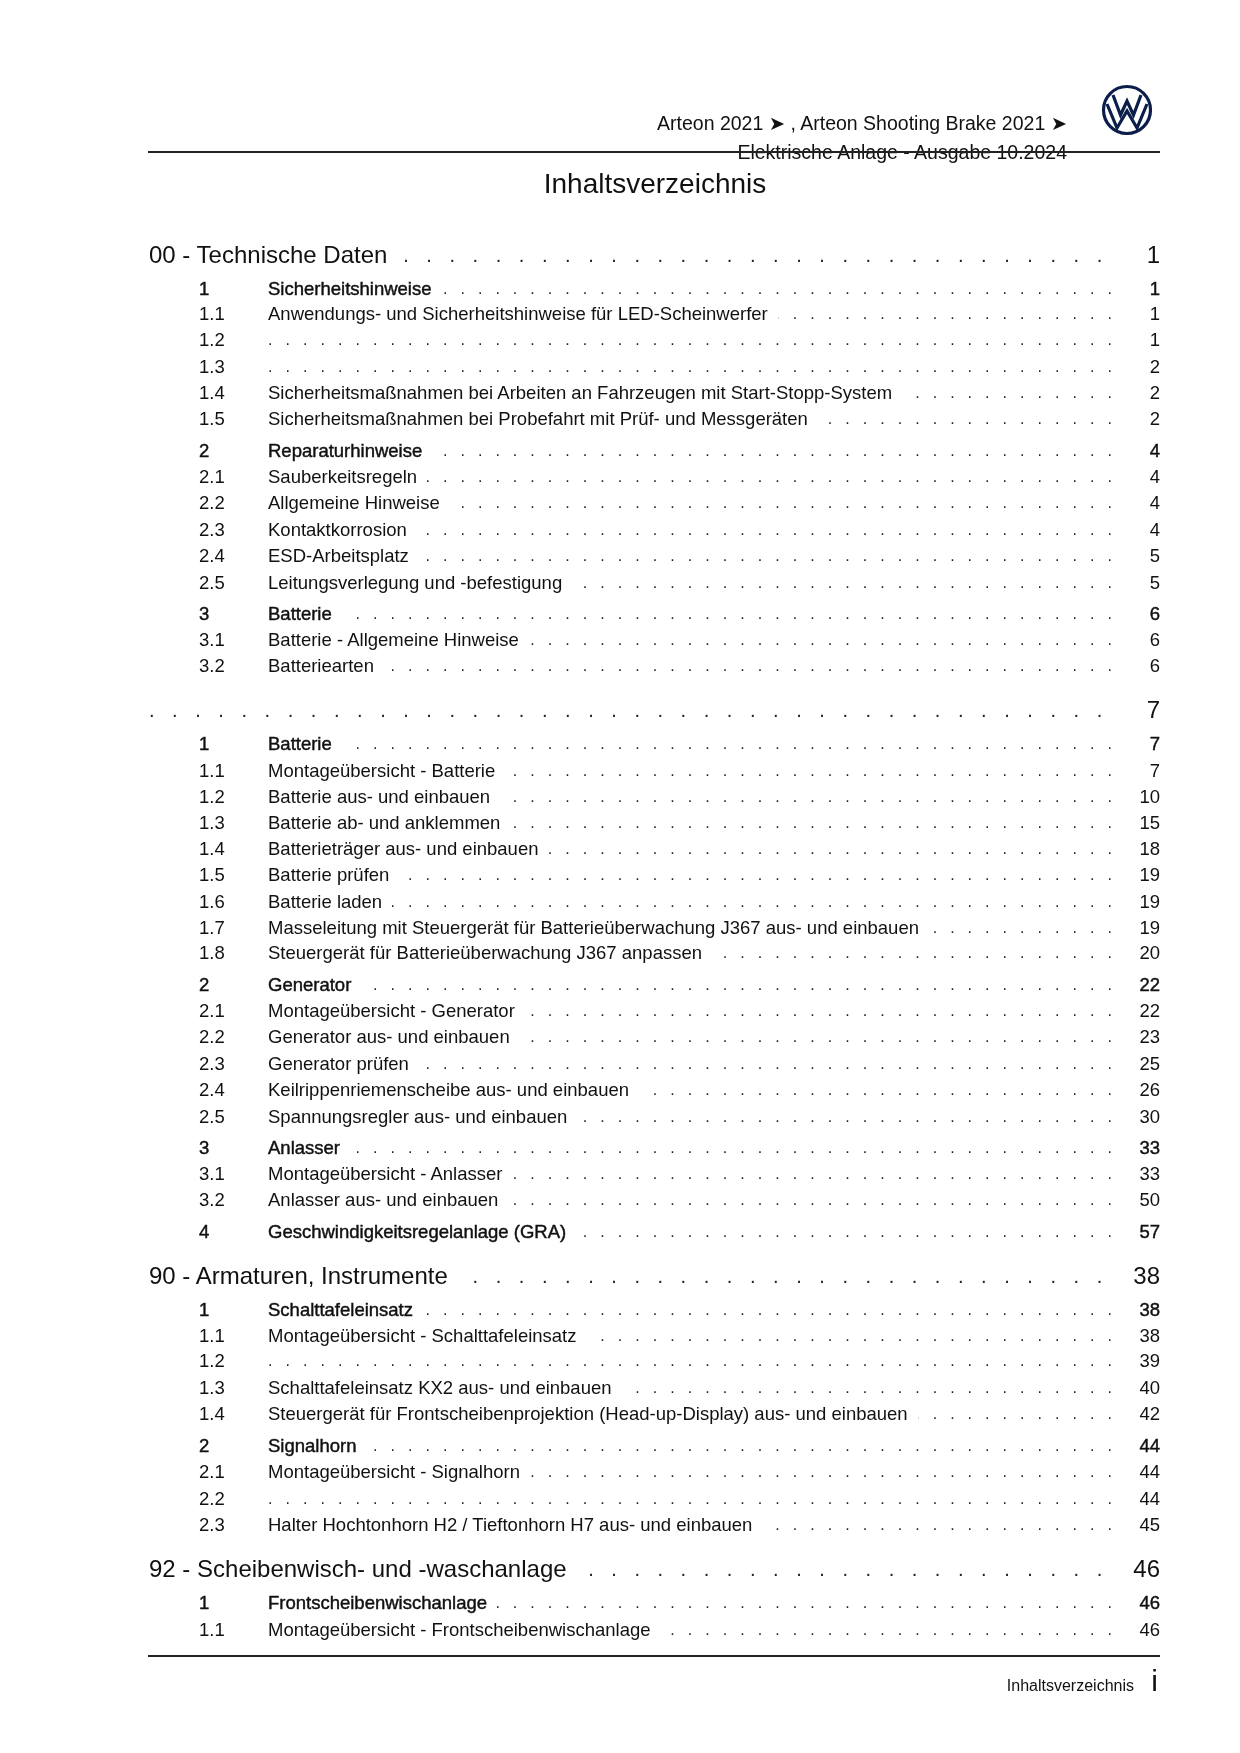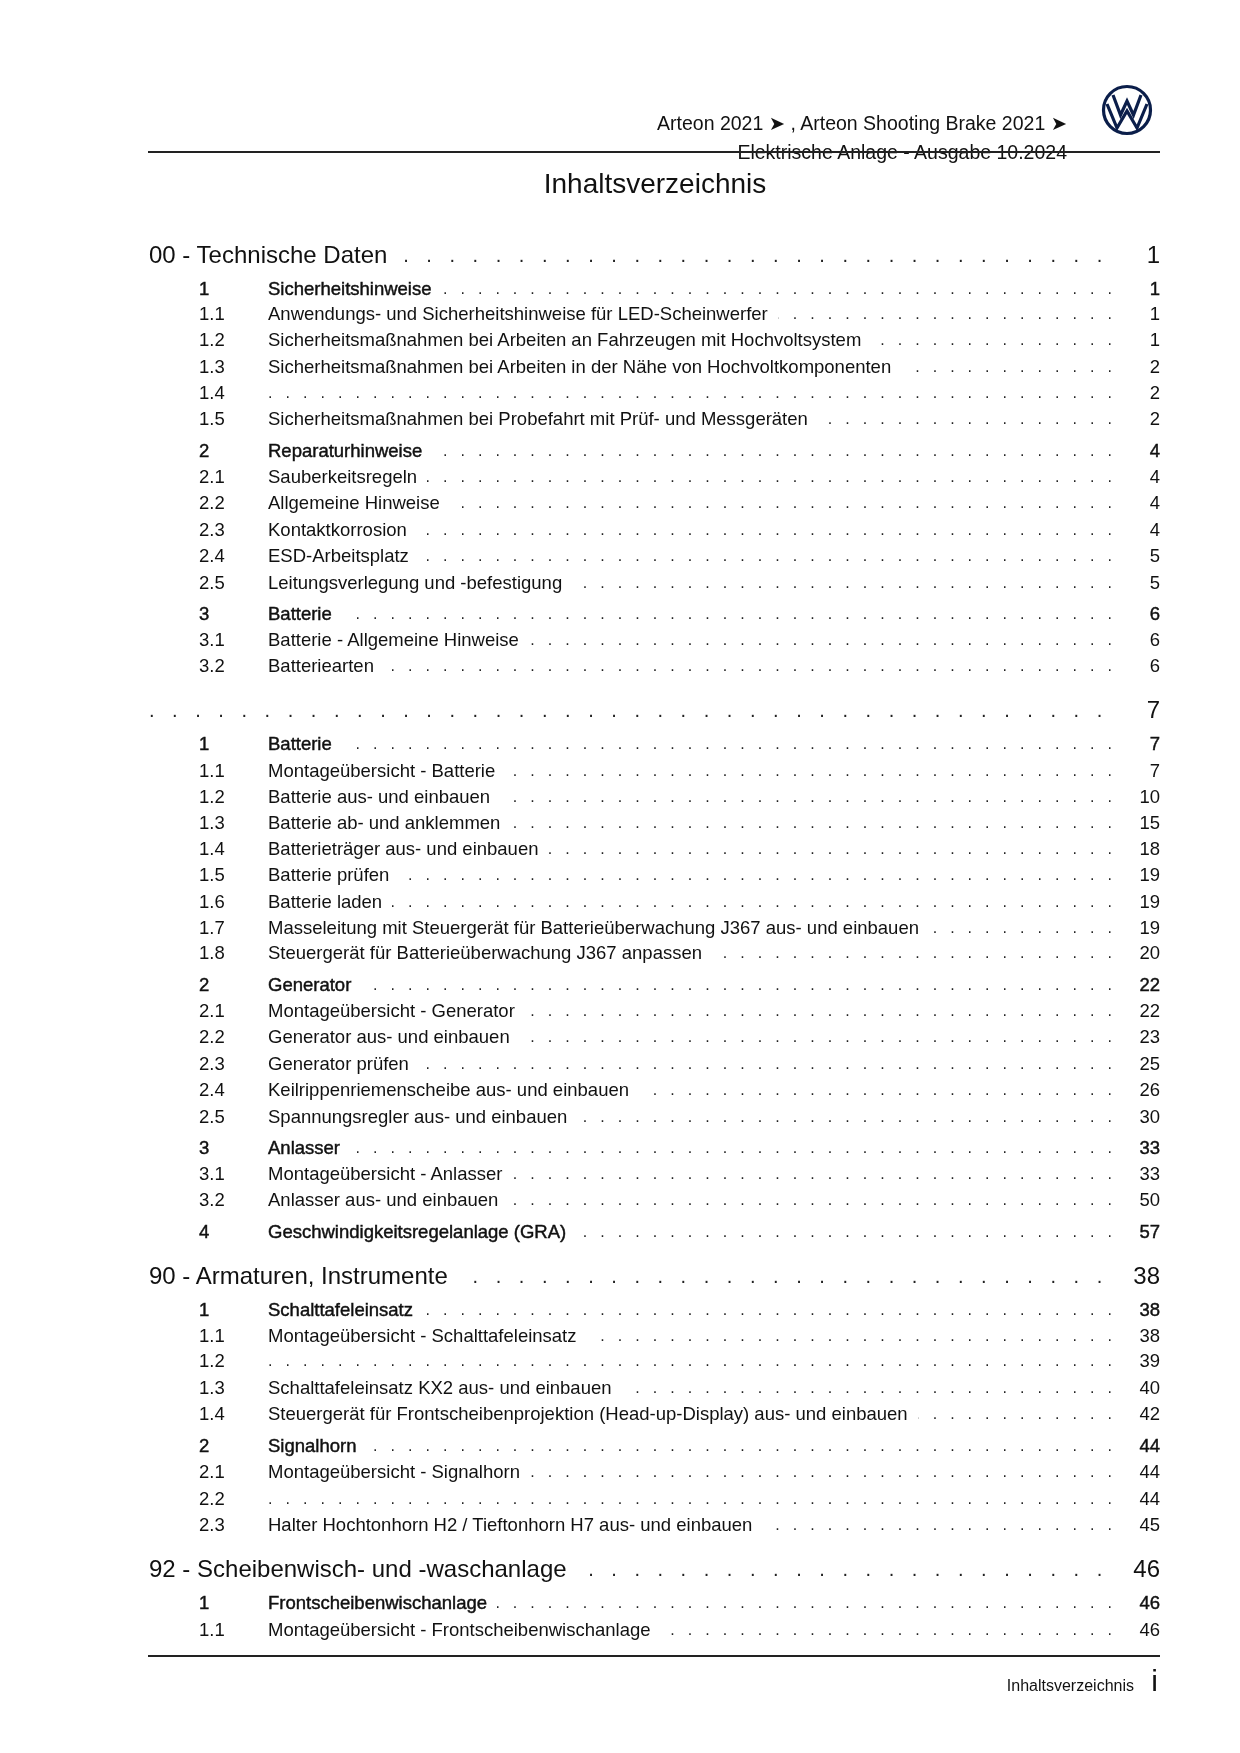--- a/index.html
+++ b/index.html
@@ -56,32 +56,31 @@
     </div>
     <div class="row sub" style="top: 303px;">
       <span class="leader" style="left: 119px;"> . . . . . . . . . . . . . . . . . . . . . . . . . . . . . . . . . . . . . . . . . . . . . . . . . . . . . . . . . . . . . . . . . . . . . . . . . . . . . . . . . . . . . . . . . . . . . . . . . . . . . . . . . . . . . . . . . . . . . . . . . . . . . . . . . . . . . . . . . . . . . . . . . . . . . . . . . . . . . . . .</span>
       <span class="num">1.1</span>
       <span class="label">Anwendungs- und Sicherheitshinweise für LED-Scheinwerfer</span>
       <span class="page">1</span>
     </div>
     <div class="row sub" style="top: 329px;">
       <span class="leader" style="left: 119px;"> . . . . . . . . . . . . . . . . . . . . . . . . . . . . . . . . . . . . . . . . . . . . . . . . . . . . . . . . . . . . . . . . . . . . . . . . . . . . . . . . . . . . . . . . . . . . . . . . . . . . . . . . . . . . . . . . . . . . . . . . . . . . . . . . . . . . . . . . . . . . . . . . . . . . . . . . . . . . . . . .</span>
       <span class="num">1.2</span>
-      <span class="label">Sicherheitsmaßnahmen bei Arbeiten an Fahrzeugen mit Hochvoltsystem</span>
       <span class="page">1</span>
     </div>
     <div class="row sub" style="top: 356px;">
       <span class="leader" style="left: 119px;"> . . . . . . . . . . . . . . . . . . . . . . . . . . . . . . . . . . . . . . . . . . . . . . . . . . . . . . . . . . . . . . . . . . . . . . . . . . . . . . . . . . . . . . . . . . . . . . . . . . . . . . . . . . . . . . . . . . . . . . . . . . . . . . . . . . . . . . . . . . . . . . . . . . . . . . . . . . . . . . . .</span>
       <span class="num">1.3</span>
-      <span class="label">Sicherheitsmaßnahmen bei Arbeiten in der Nähe von Hochvoltkomponenten</span>
       <span class="page">2</span>
     </div>
     <div class="row sub" style="top: 382px;">
       <span class="leader" style="left: 119px;"> . . . . . . . . . . . . . . . . . . . . . . . . . . . . . . . . . . . . . . . . . . . . . . . . . . . . . . . . . . . . . . . . . . . . . . . . . . . . . . . . . . . . . . . . . . . . . . . . . . . . . . . . . . . . . . . . . . . . . . . . . . . . . . . . . . . . . . . . . . . . . . . . . . . . . . . . . . . . . . . .</span>
       <span class="num">1.4</span>
+      <span class="label">Sicherheitsmaßnahmen bei Arbeiten an Fahrzeugen mit Start-Stopp-System</span>
       <span class="page">2</span>
     </div>
     <div class="row sub" style="top: 408px;">
       <span class="leader" style="left: 119px;"> . . . . . . . . . . . . . . . . . . . . . . . . . . . . . . . . . . . . . . . . . . . . . . . . . . . . . . . . . . . . . . . . . . . . . . . . . . . . . . . . . . . . . . . . . . . . . . . . . . . . . . . . . . . . . . . . . . . . . . . . . . . . . . . . . . . . . . . . . . . . . . . . . . . . . . . . . . . . . . . .</span>
       <span class="num">1.5</span>
       <span class="label">Sicherheitsmaßnahmen bei Probefahrt mit Prüf- und Messgeräten</span>
       <span class="page">2</span>
     </div>
     <div class="row sec" style="top: 440px;">
       <span class="leader" style="left: 119px;"> . . . . . . . . . . . . . . . . . . . . . . . . . . . . . . . . . . . . . . . . . . . . . . . . . . . . . . . . . . . . . . . . . . . . . . . . . . . . . . . . . . . . . . . . . . . . . . . . . . . . . . . . . . . . . . . . . . . . . . . . . . . . . . . . . . . . . . . . . . . . . . . . . . . . . . . . . . . . . . . .</span>

